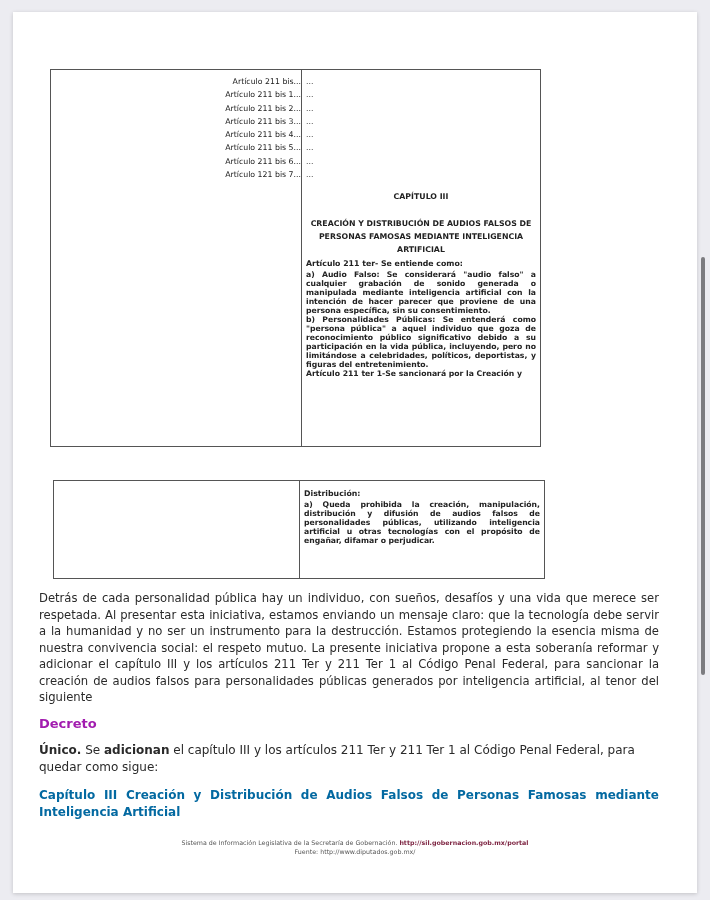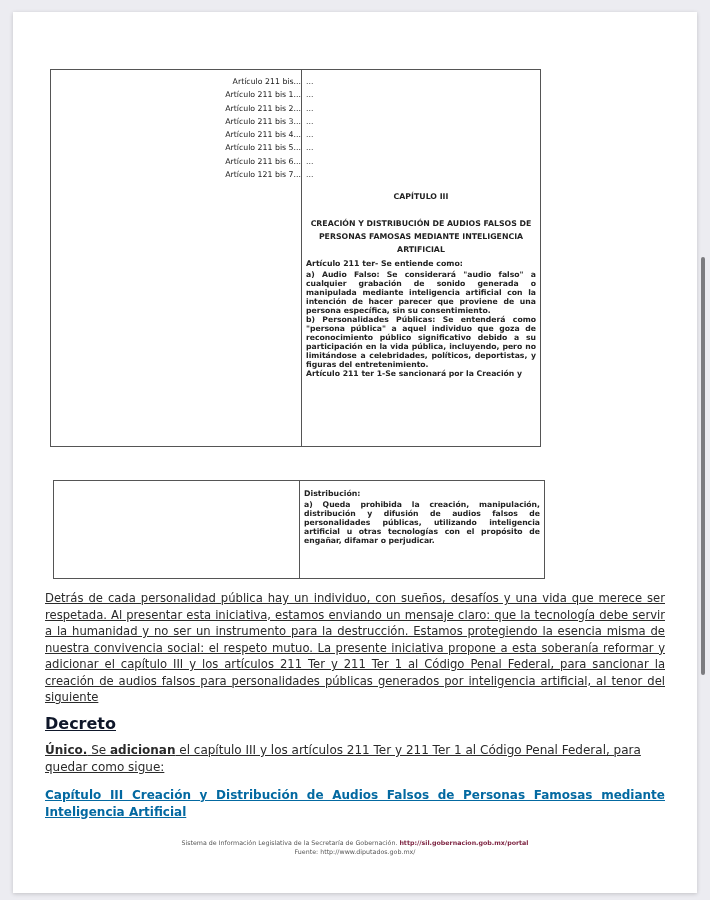--- a/index.html
+++ b/index.html
@@ -37,25 +37,25 @@
   .ellip { color: #444; }
   .chapter { text-align: center; font-weight: bold; font-size: 7.8px; margin-top: 9px; }
   .chap-title { text-align: center; font-weight: bold; font-size: 7.8px; line-height: 13.3px; margin-top: 13px; }
   .bold { font-weight: bold; }
   .just { text-align: justify; font-weight: bold; font-size: 7.7px; line-height: 9px; }
   #t2 { left: 53px; top: 480px; width: 492px; }
   #t2 .col1 { width: 245px; }
   #t2 td { height: 91px; }
   #t2 .rightcell { padding-top: 6px !important; }
   .para {
-    position: absolute; left: 45px; width: 620px;
-    font-size: 11.6px; color: #2a2a2a; line-height: 16.5px; text-decoration: underline;
+    position: absolute; left: 39px; width: 620px;
+    font-size: 11.6px; color: #2a2a2a; line-height: 16.5px;
   }
   #p-main { top: 590px; text-align: justify; text-align-last: left; }
-  #h-decreto { top: 716px; font-weight: bold; color: #0f172a; font-size: 16px; }
+  #h-decreto { top: 716px; font-weight: bold; color: #a21caf; font-size: 13px; }
   #p-unico { top: 742px; color: #2a2a2a; font-size: 12px; }
   #h-cap { top: 787px; font-weight: bold; color: #0369a1; font-size: 12px; text-align: justify; text-align-last: left; }
   .footer {
     position: absolute; left: 0; width: 710px; text-align: center;
     font-size: 6.3px; color: #555; line-height: 9px;
   }
   #f1 { top: 838px; }
   #f2 { top: 847px; }
   .link { color: #7a1f3d; font-weight: bold; }
 </style>

